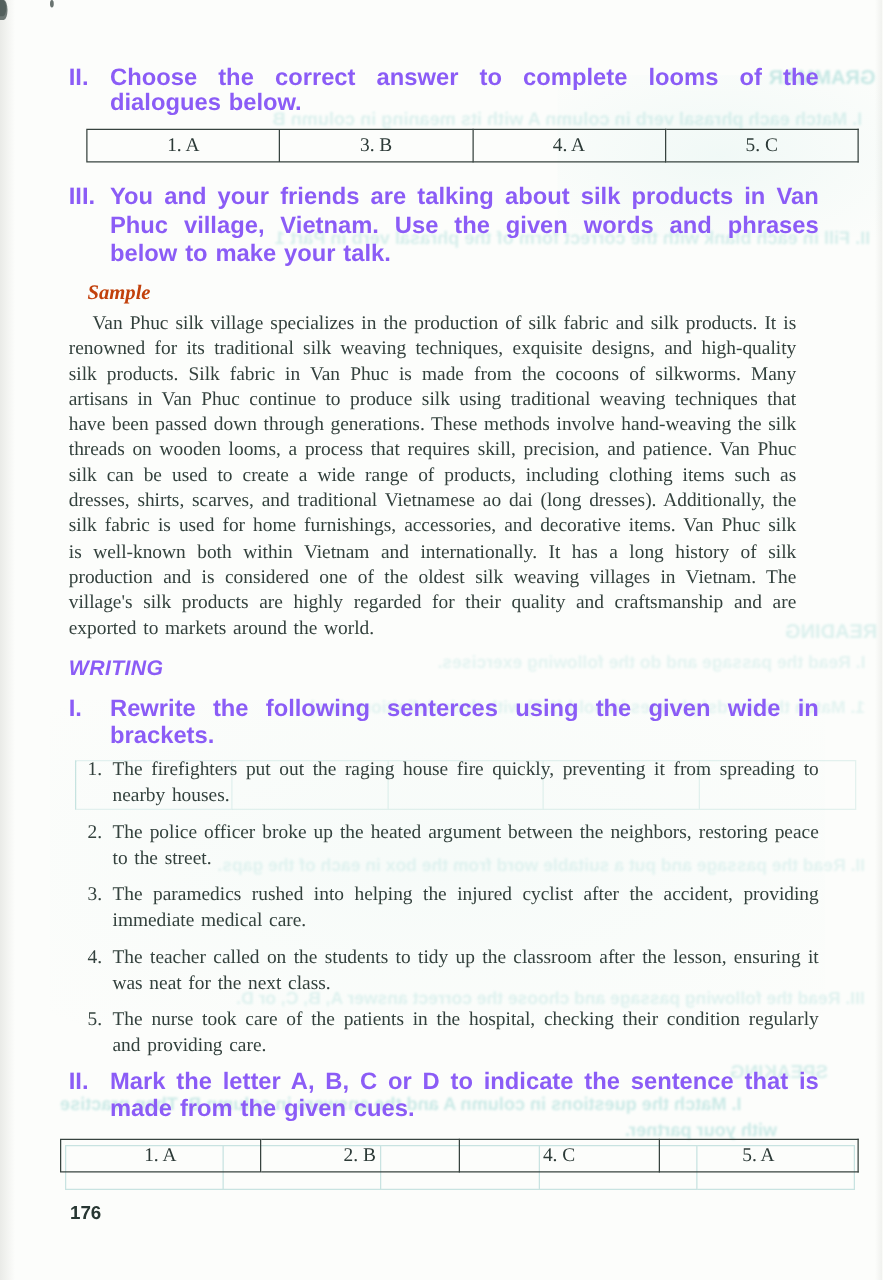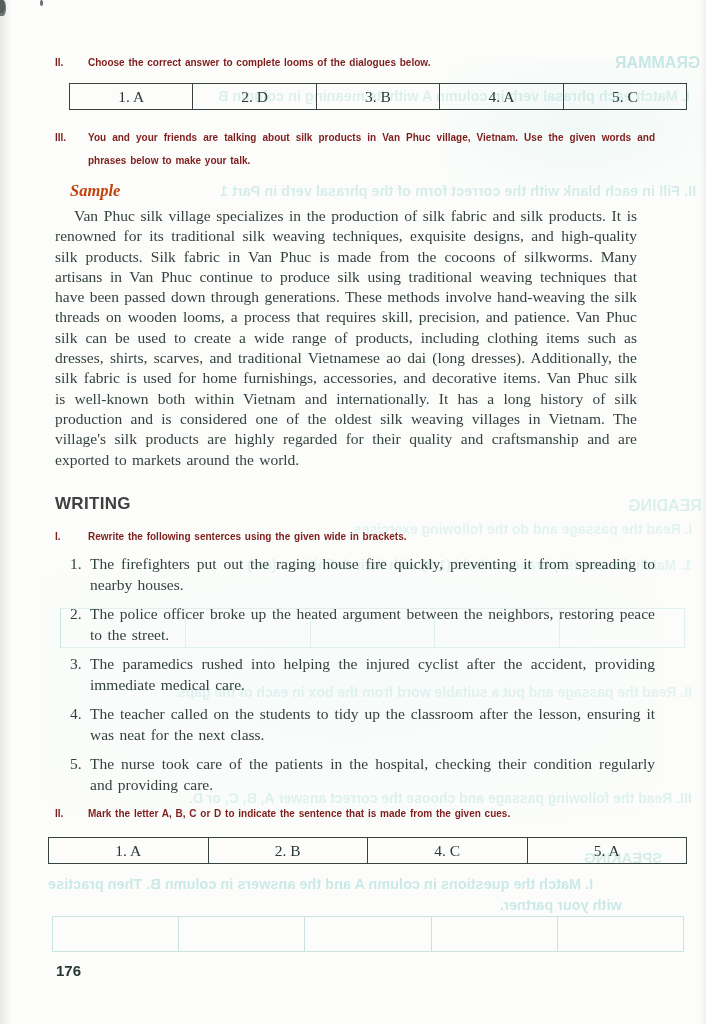--- a/index.html
+++ b/index.html
@@ -46,41 +46,41 @@
   .ghost-table .gcell { flex:1; border:1px solid rgba(80,170,165,0.30); border-left:none; }
   .ghost-table .gcell:first-child { border-left:1px solid rgba(80,170,165,0.30); }
   .gt-bottom { top:916px; left:52px; width:632px; height:36px; }
   .gt-mid { top:608px; left:60px; width:625px; height:40px; }
   .gt-mid .gcell { border-color:rgba(80,170,165,0.14); }
 
   
   .content { position:absolute; left:55px; top:53px; width:600px; z-index:2;
     color:#33413d; }
   .h-bold { font-family:"Liberation Sans", sans-serif; font-weight:bold;
-    font-size:10px; line-height:20px; color:#7f1d1d; word-spacing:1px; }
+    font-size:19px; line-height:20px; color:#8b5cf6; word-spacing:1px; }
   .hang { position:relative; padding-left:33px; text-align:justify; }
   .hang .h-num { position:absolute; left:0; top:0; }
   .h-speak { line-height:23px; margin-top:16px; }
   .h-mark { line-height:22px; margin-top:3px; }
 
   .ans-table { display:flex; background:transparent;justify-content:space-between; }
   .ans-table .cell { flex:1; border:1.5px solid #37433f; border-left:none;
     height:27px; line-height:25px; box-sizing:border-box; text-align:center;
     font-family:"Liberation Serif", serif; font-size:15.5px; color:#2c3a37; }
   .ans-table .cell:first-child { border-left:1.5px solid #37433f; }
   .table-1 { margin:10px 0 0 14px; width:618px; }
   .table-2 { margin:12px 0 0 -7px; width:639px; }
 
   .sample { font-family:"Liberation Serif", serif; font-style:italic; font-weight:bold;
     font-size:16.5px; line-height:20px; margin:9px 0 0 15px; color:#c2410c; }
   .para { margin:5px 0 0 0; width:582px; font-size:15.5px; line-height:20.3px;
     text-align:justify; text-indent:19px; word-spacing:1.5px; }
 
   .wr-title { font-family:"Liberation Sans", sans-serif; font-weight:bold;
-    font-size:17px; line-height:22px; color:#404040; margin-top:23px; letter-spacing:0.3px; }
+    font-size:17px; line-height:22px; color:#8b5cf6; margin-top:11px; letter-spacing:0.3px;font-style:italic; }
   .h-rewrite { margin-top:11px; line-height:21px; }
 
   .ex-list { margin-top:6px; }
   .ex-item { position:relative; padding-left:35px; width:565px; box-sizing:content-box;
     font-size:15.5px; line-height:21.5px; text-align:justify; word-spacing:1.5px;
     margin-bottom:7px; }
   .ex-item .num { position:absolute; left:15px; top:0; }
 
   .page-num { position:absolute; left:56px; top:962px; z-index:2;
     font-family:"Liberation Sans", sans-serif; font-weight:bold; font-size:15px;
@@ -129,21 +129,20 @@
 
   <div class="content">
 
     <div class="h-bold hang">
       <span class="h-num">II.</span>
       <span>Choose the correct answer to complete looms of the dialogues below.</span>
     </div>
 
     <div class="ans-table table-1">
       <div class="cell">1. A</div>
-      <div class="cell">2. D</div>
       <div class="cell">3. B</div>
       <div class="cell">4. A</div>
       <div class="cell">5. C</div>
     </div>
 
     <div class="h-bold hang h-speak">
       <span class="h-num">III.</span>
       <span>You and your friends are talking about silk products in Van Phuc village, Vietnam. Use the given words and phrases below to make your talk.</span>
     </div>
 

